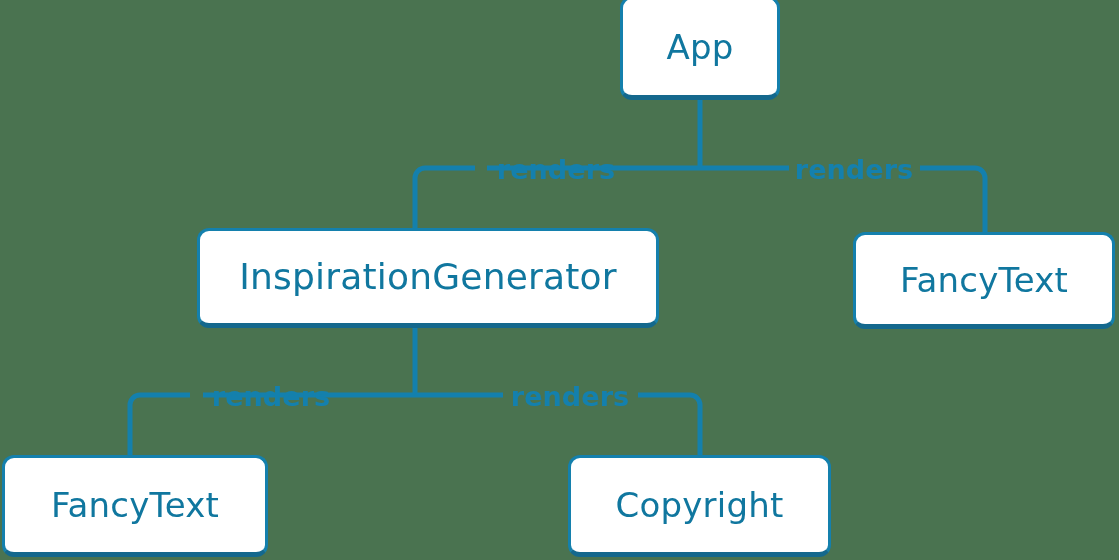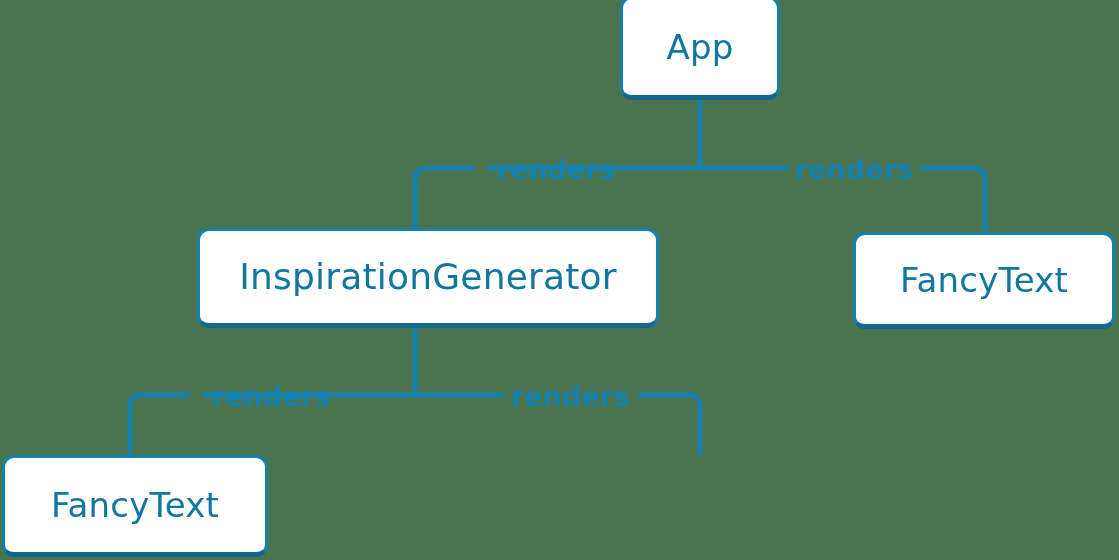--- a/index.html
+++ b/index.html
@@ -104,14 +104,17 @@
   </div>
 
   <div class="node" id="node-fancy-right">
     <span class="node-label">FancyText</span>
   </div>
 
   <div class="node" id="node-fancy-left">
     <span class="node-label">FancyText</span>
   </div>
 
+  <div class="node" id="node-copyright">
+    <span class="node-label">Copyright</span>
+  </div>
 
 </div>
 
 </body></html>

